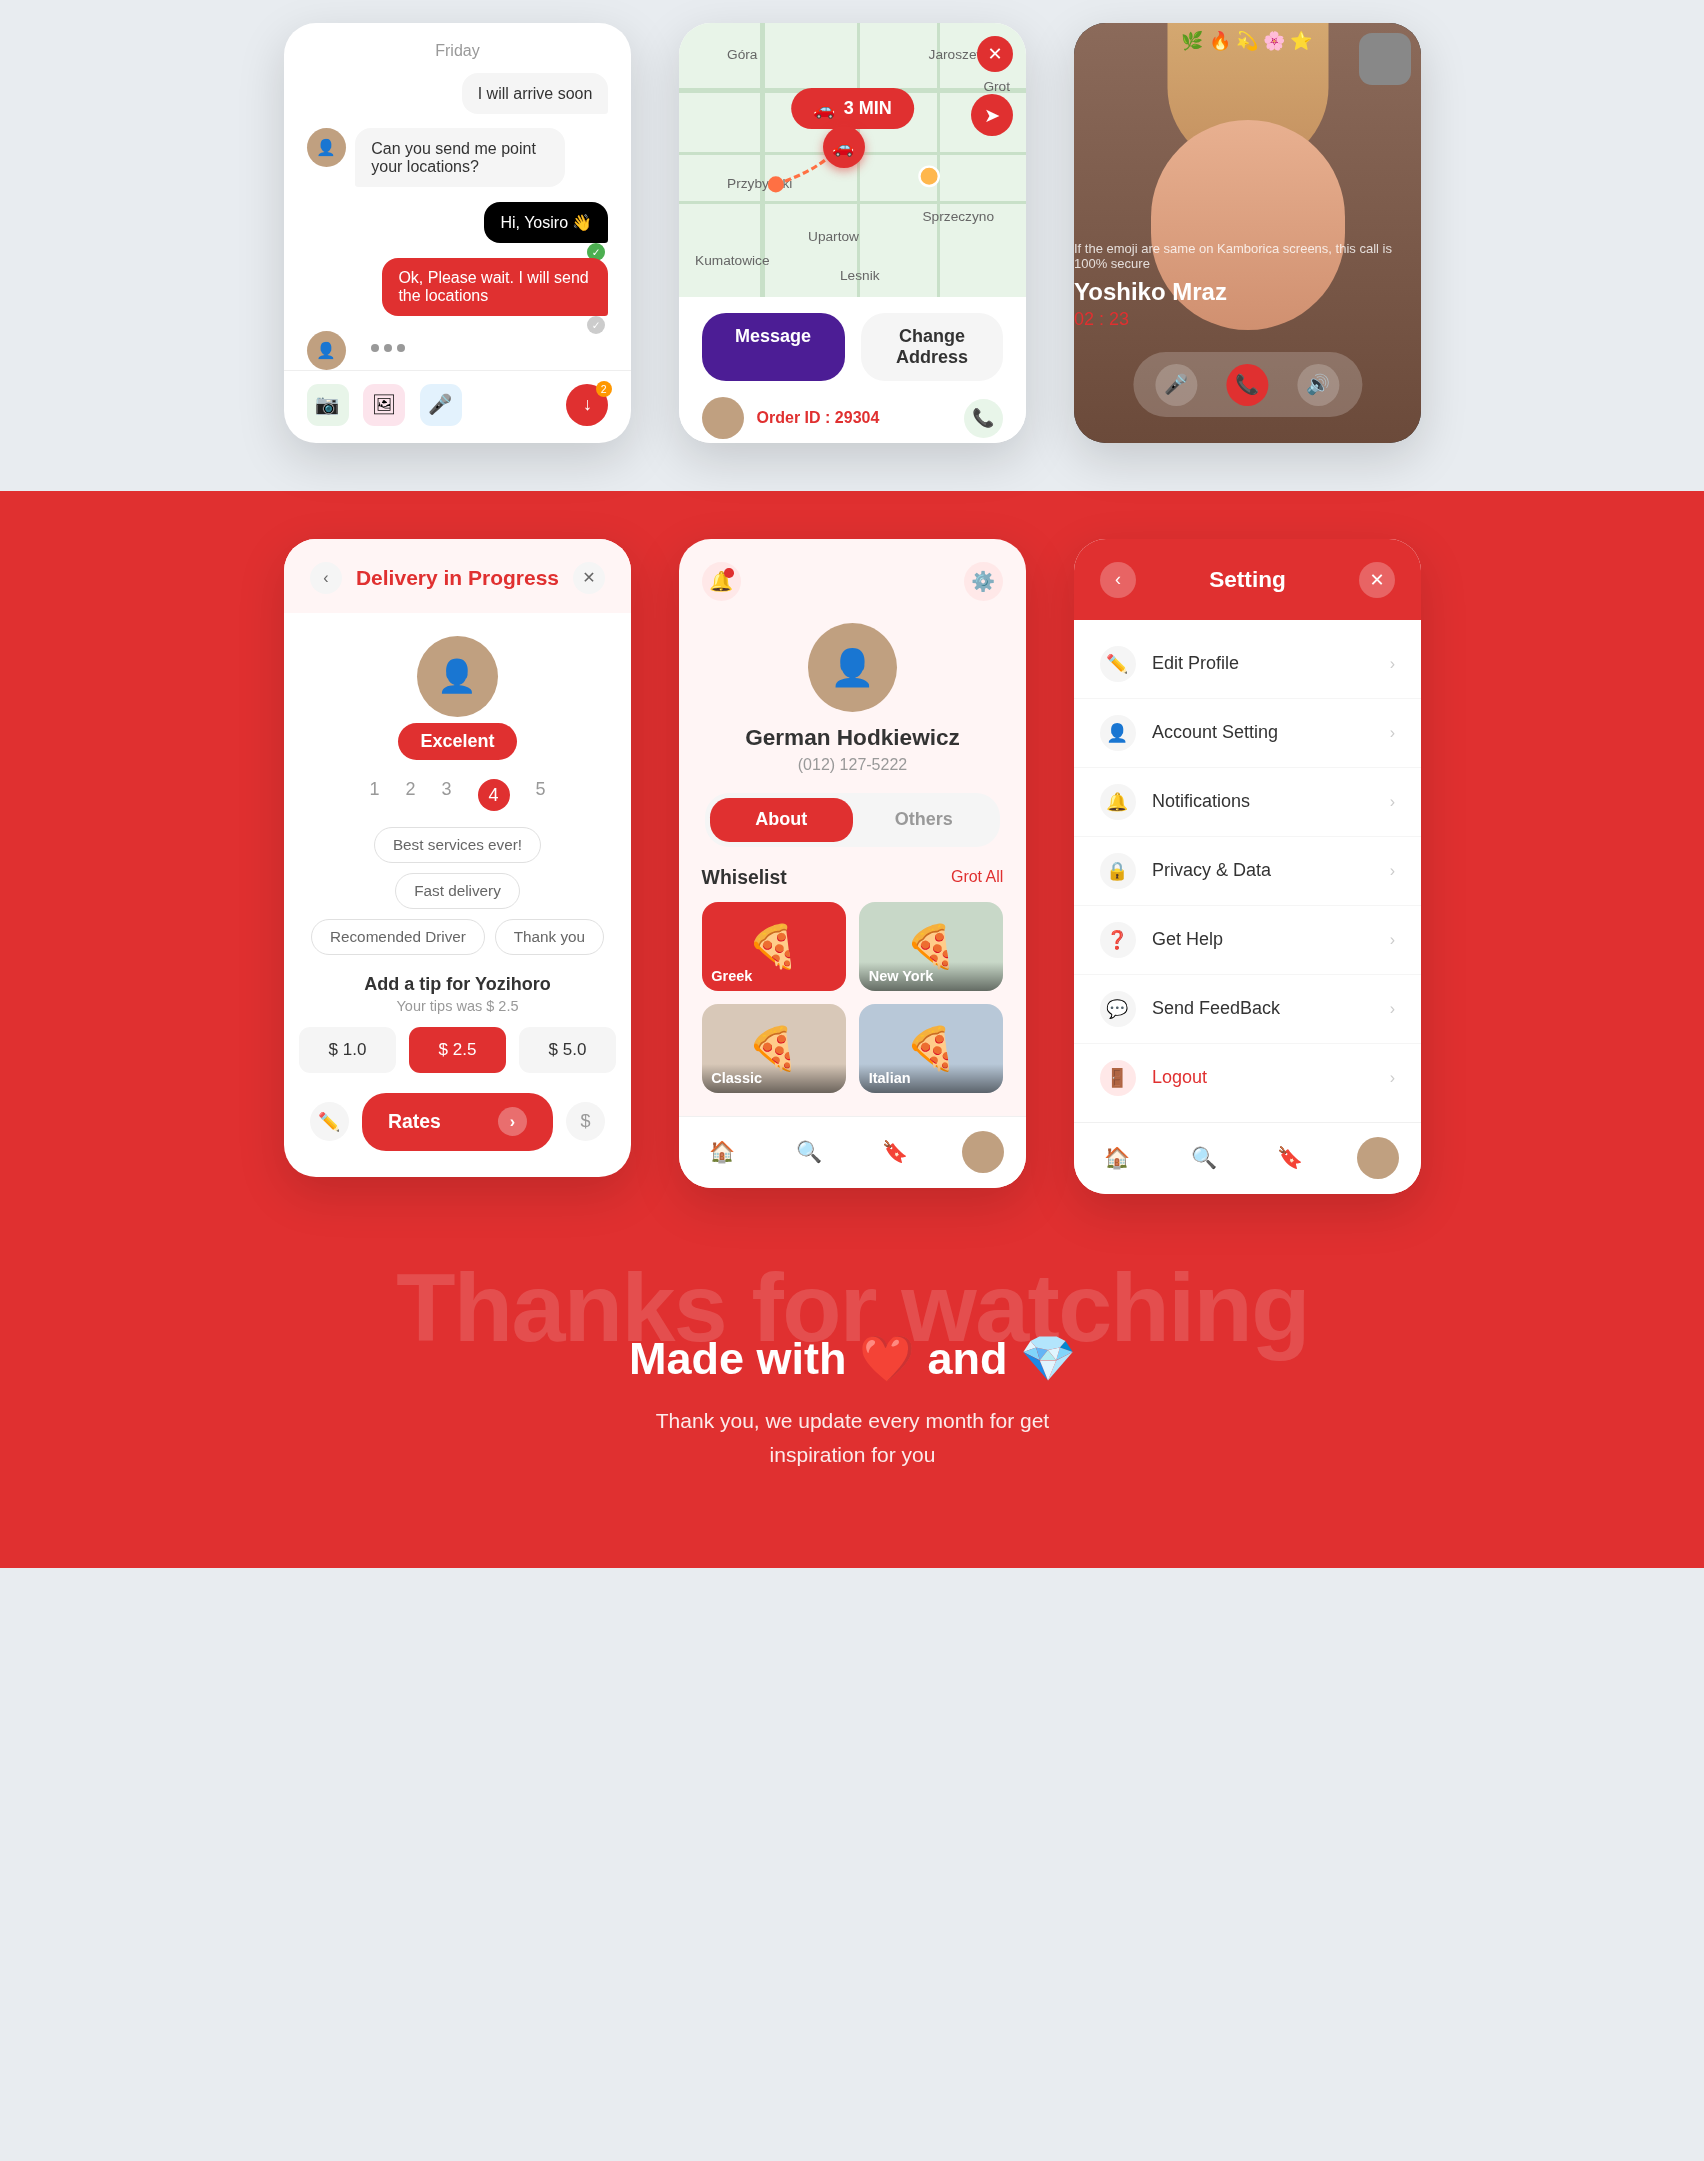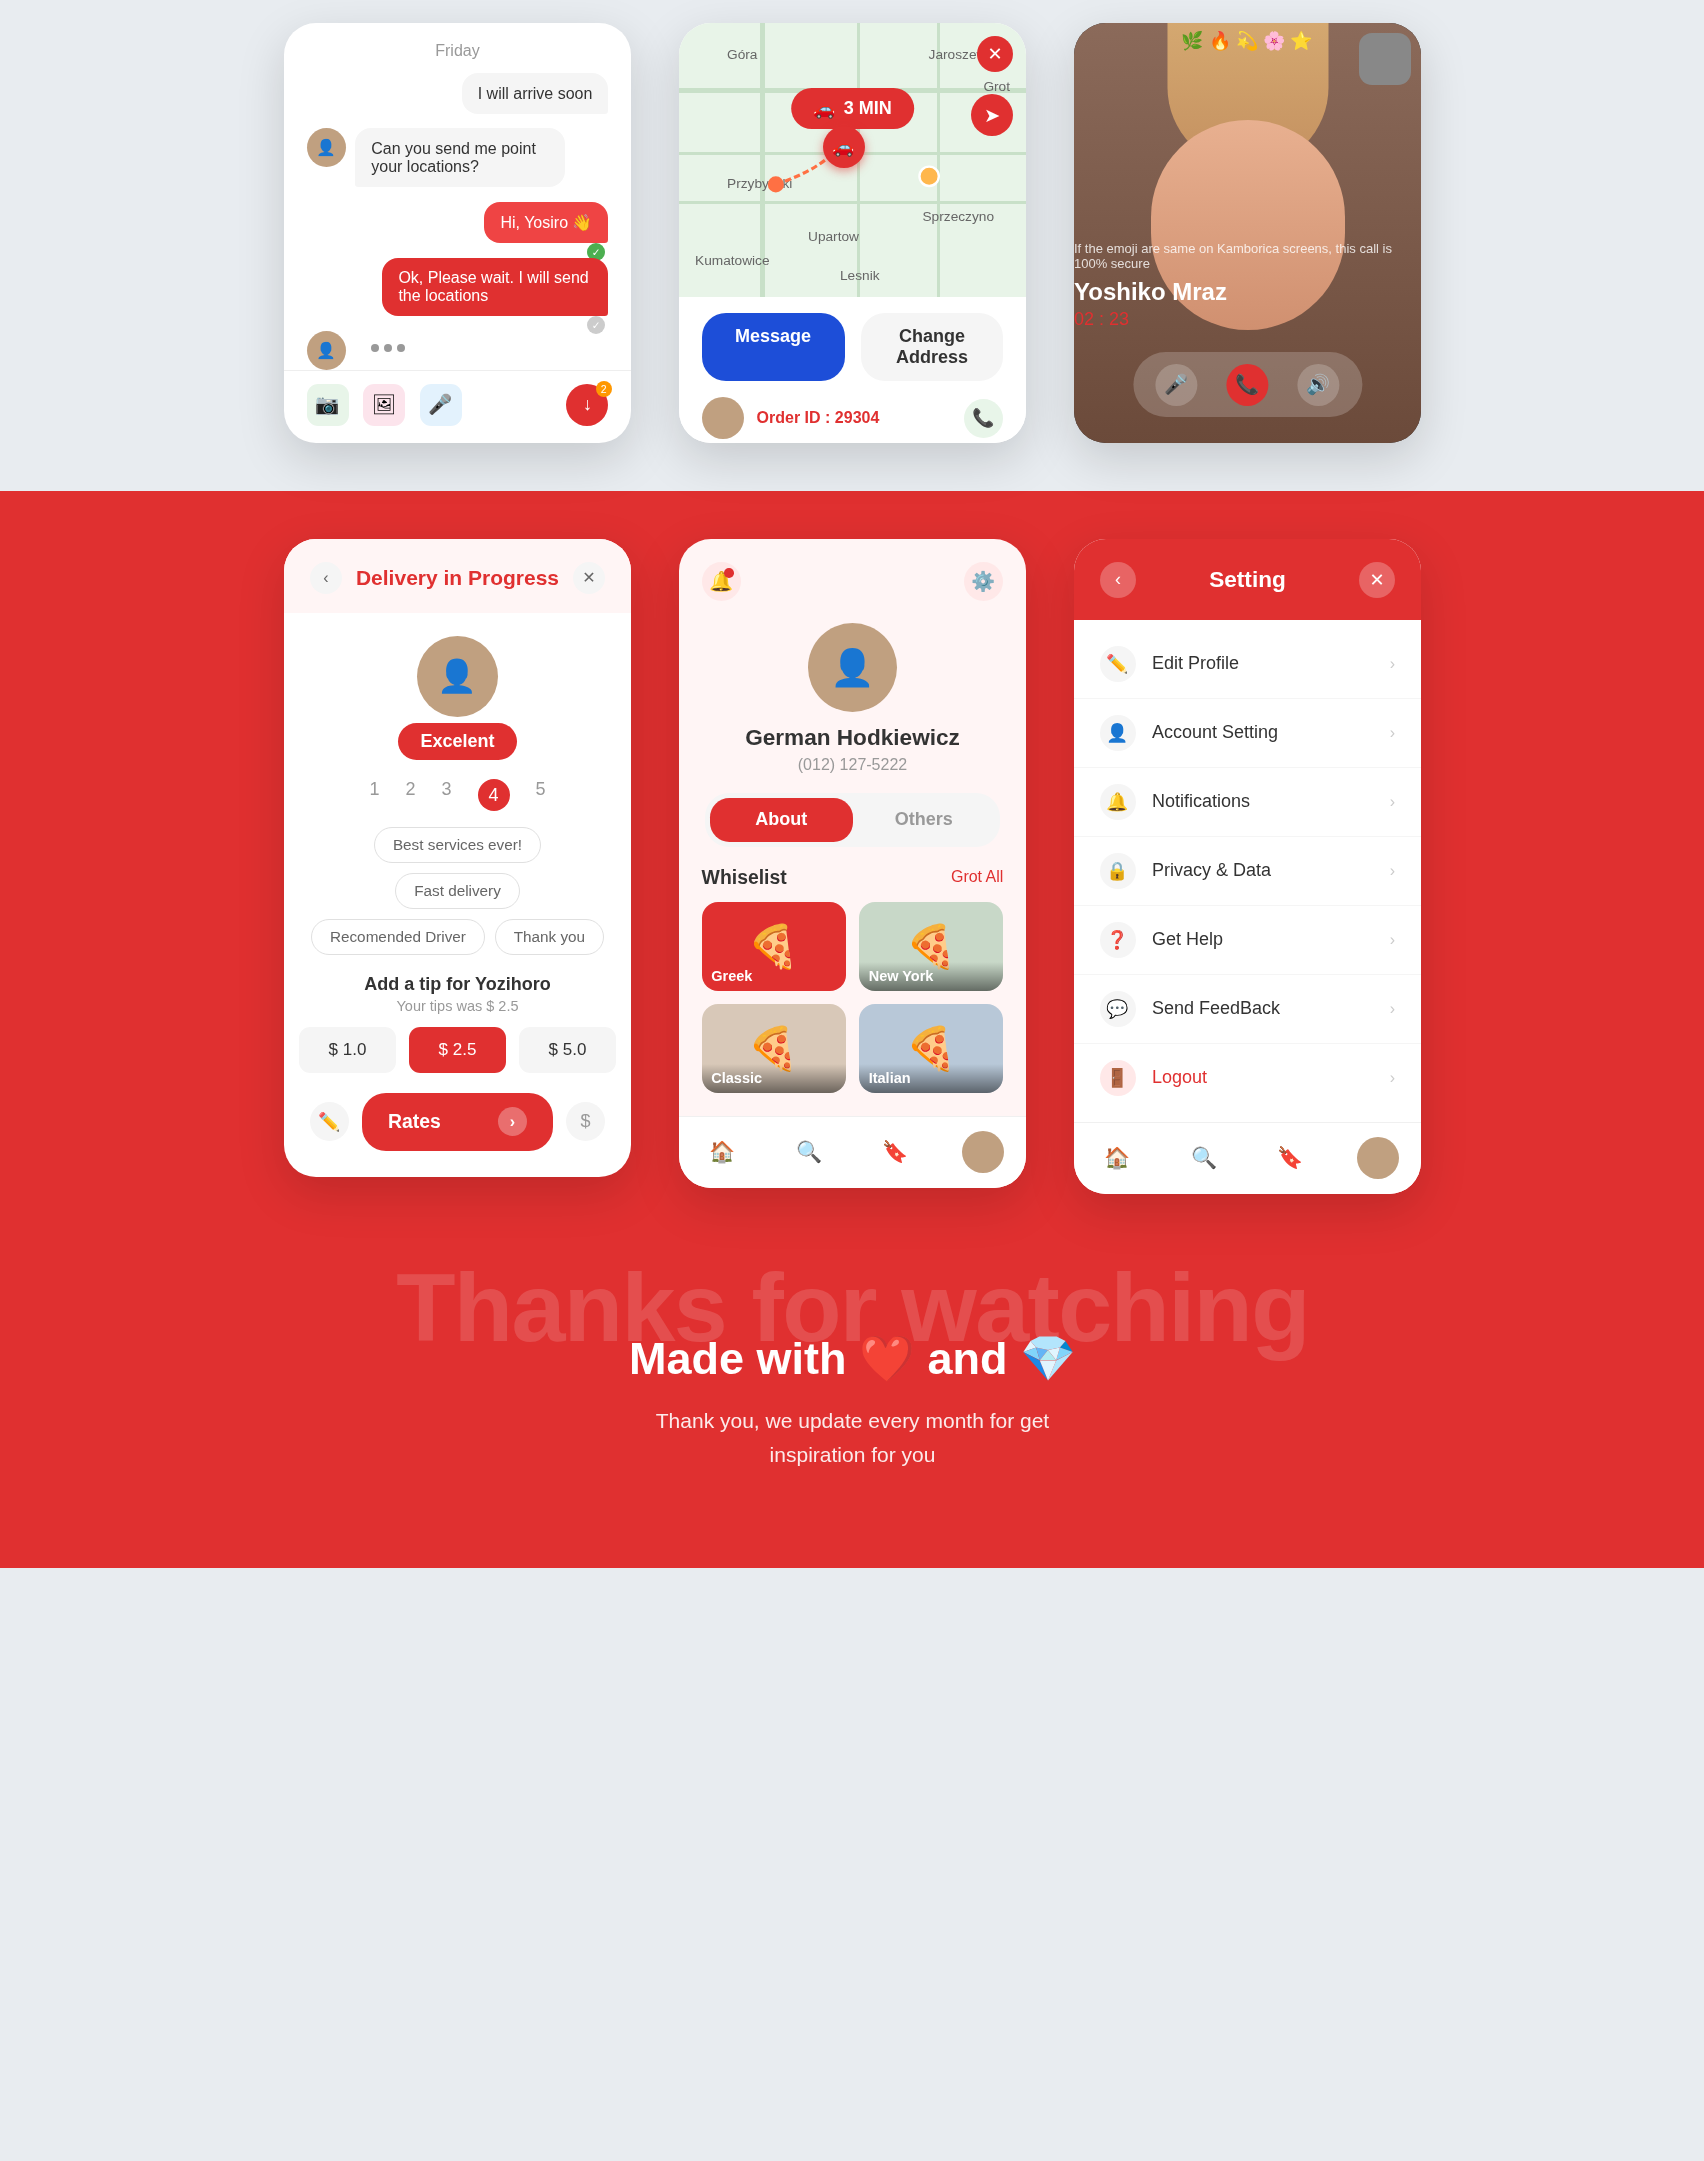--- a/index.html
+++ b/index.html
@@ -97,21 +97,21 @@
     .msg-left {
       background: #f5f5f5;
       border-radius: 16px 16px 16px 3.2px;
       padding: 11.3px 16px;
       font-size: 16px;
       color: #333;
       max-width: 210px;
     }
     .msg-red {
       align-self: flex-end;
-      background: #ef4444;
+      background: #000000;
       border-radius: 16px 16px 3.2px 16px;
       padding: 11.3px 16px;
       font-size: 16px;
       color: #fff;
       max-width: 226px;
       position: relative;
     }
     .msg-red .check {
       position: absolute;
       bottom: -18px;
@@ -310,21 +310,21 @@
     }
     .map-action-btn {
       flex: 1;
       padding: 13px;
       border-radius: 24px;
       text-align: center;
       font-size: 18px;
       font-weight: 600;
       cursor: pointer;
     }
-    .map-action-btn.primary { background: #1d4ed8; color: #fff; }
+    .map-action-btn.primary { background: #4c1d95; color: #fff; }
     .map-action-btn.secondary { background: #f5f5f5; color: #333; }
 
     .map-order-row {
       display: flex;
       align-items: center;
       gap: 13px;
     }
     .map-driver-avatar {
       width: 42px; height: 42px;
       border-radius: 50%;

